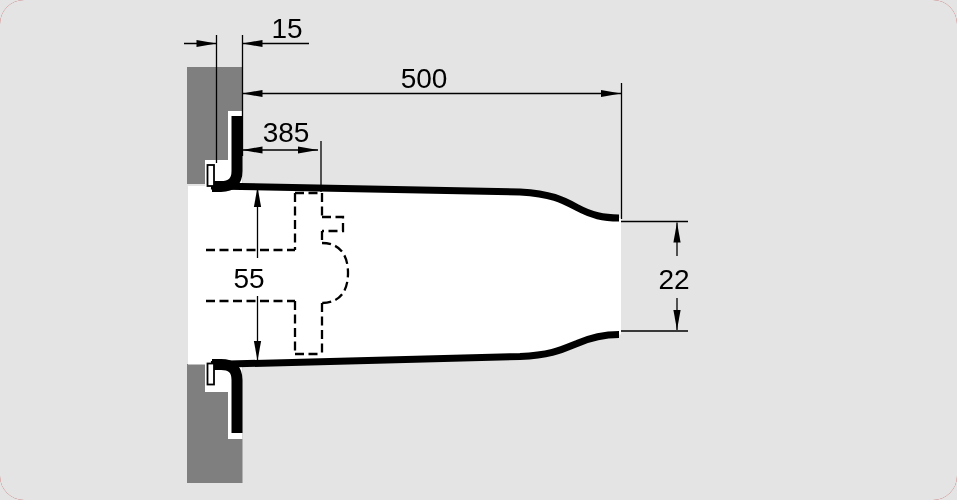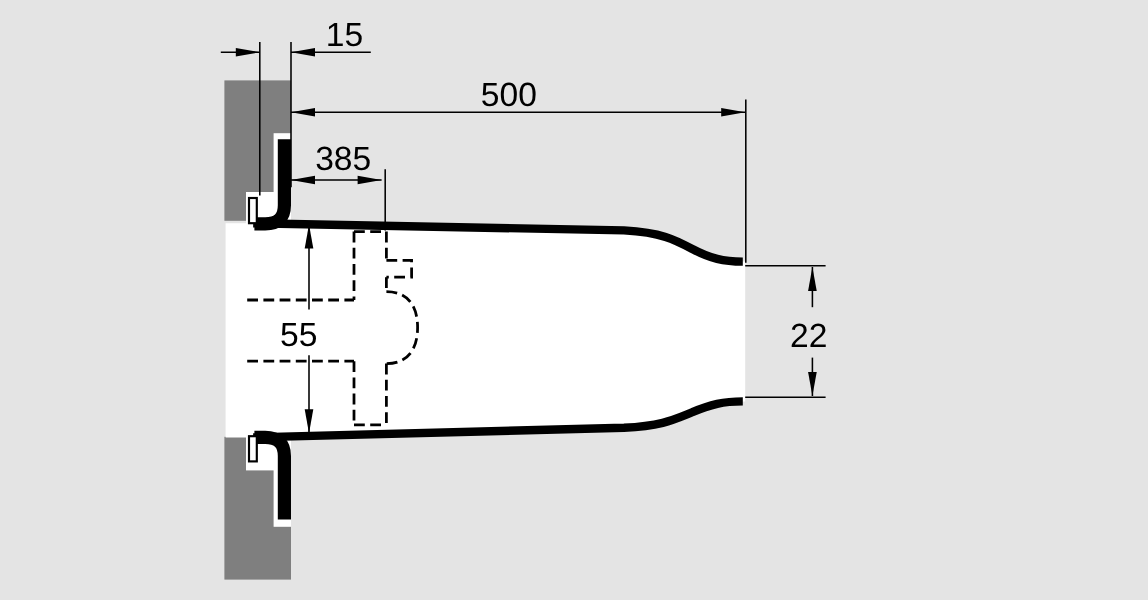--- a/index.html
+++ b/index.html
@@ -7,20 +7,21 @@
     padding: 0;
     background: #e4e4e4;
     font-family: "Liberation Sans", "DejaVu Sans", sans-serif;
   }
   .canvas {
     position: relative;
     width: 957px;
     height: 500px;
     background: #b91c1c;
     overflow: hidden;
+    border-radius: 24px;
   }
   svg { display: block; }
   .dim-text {
     font-family: "Liberation Sans", "DejaVu Sans", sans-serif;
     font-size: 28px;
     fill: #000000;
   }
   .thin-line { stroke: #000000; stroke-width: 1.3; fill: none; }
   .arrow { fill: #000000; stroke: none; }
   .dashed {

